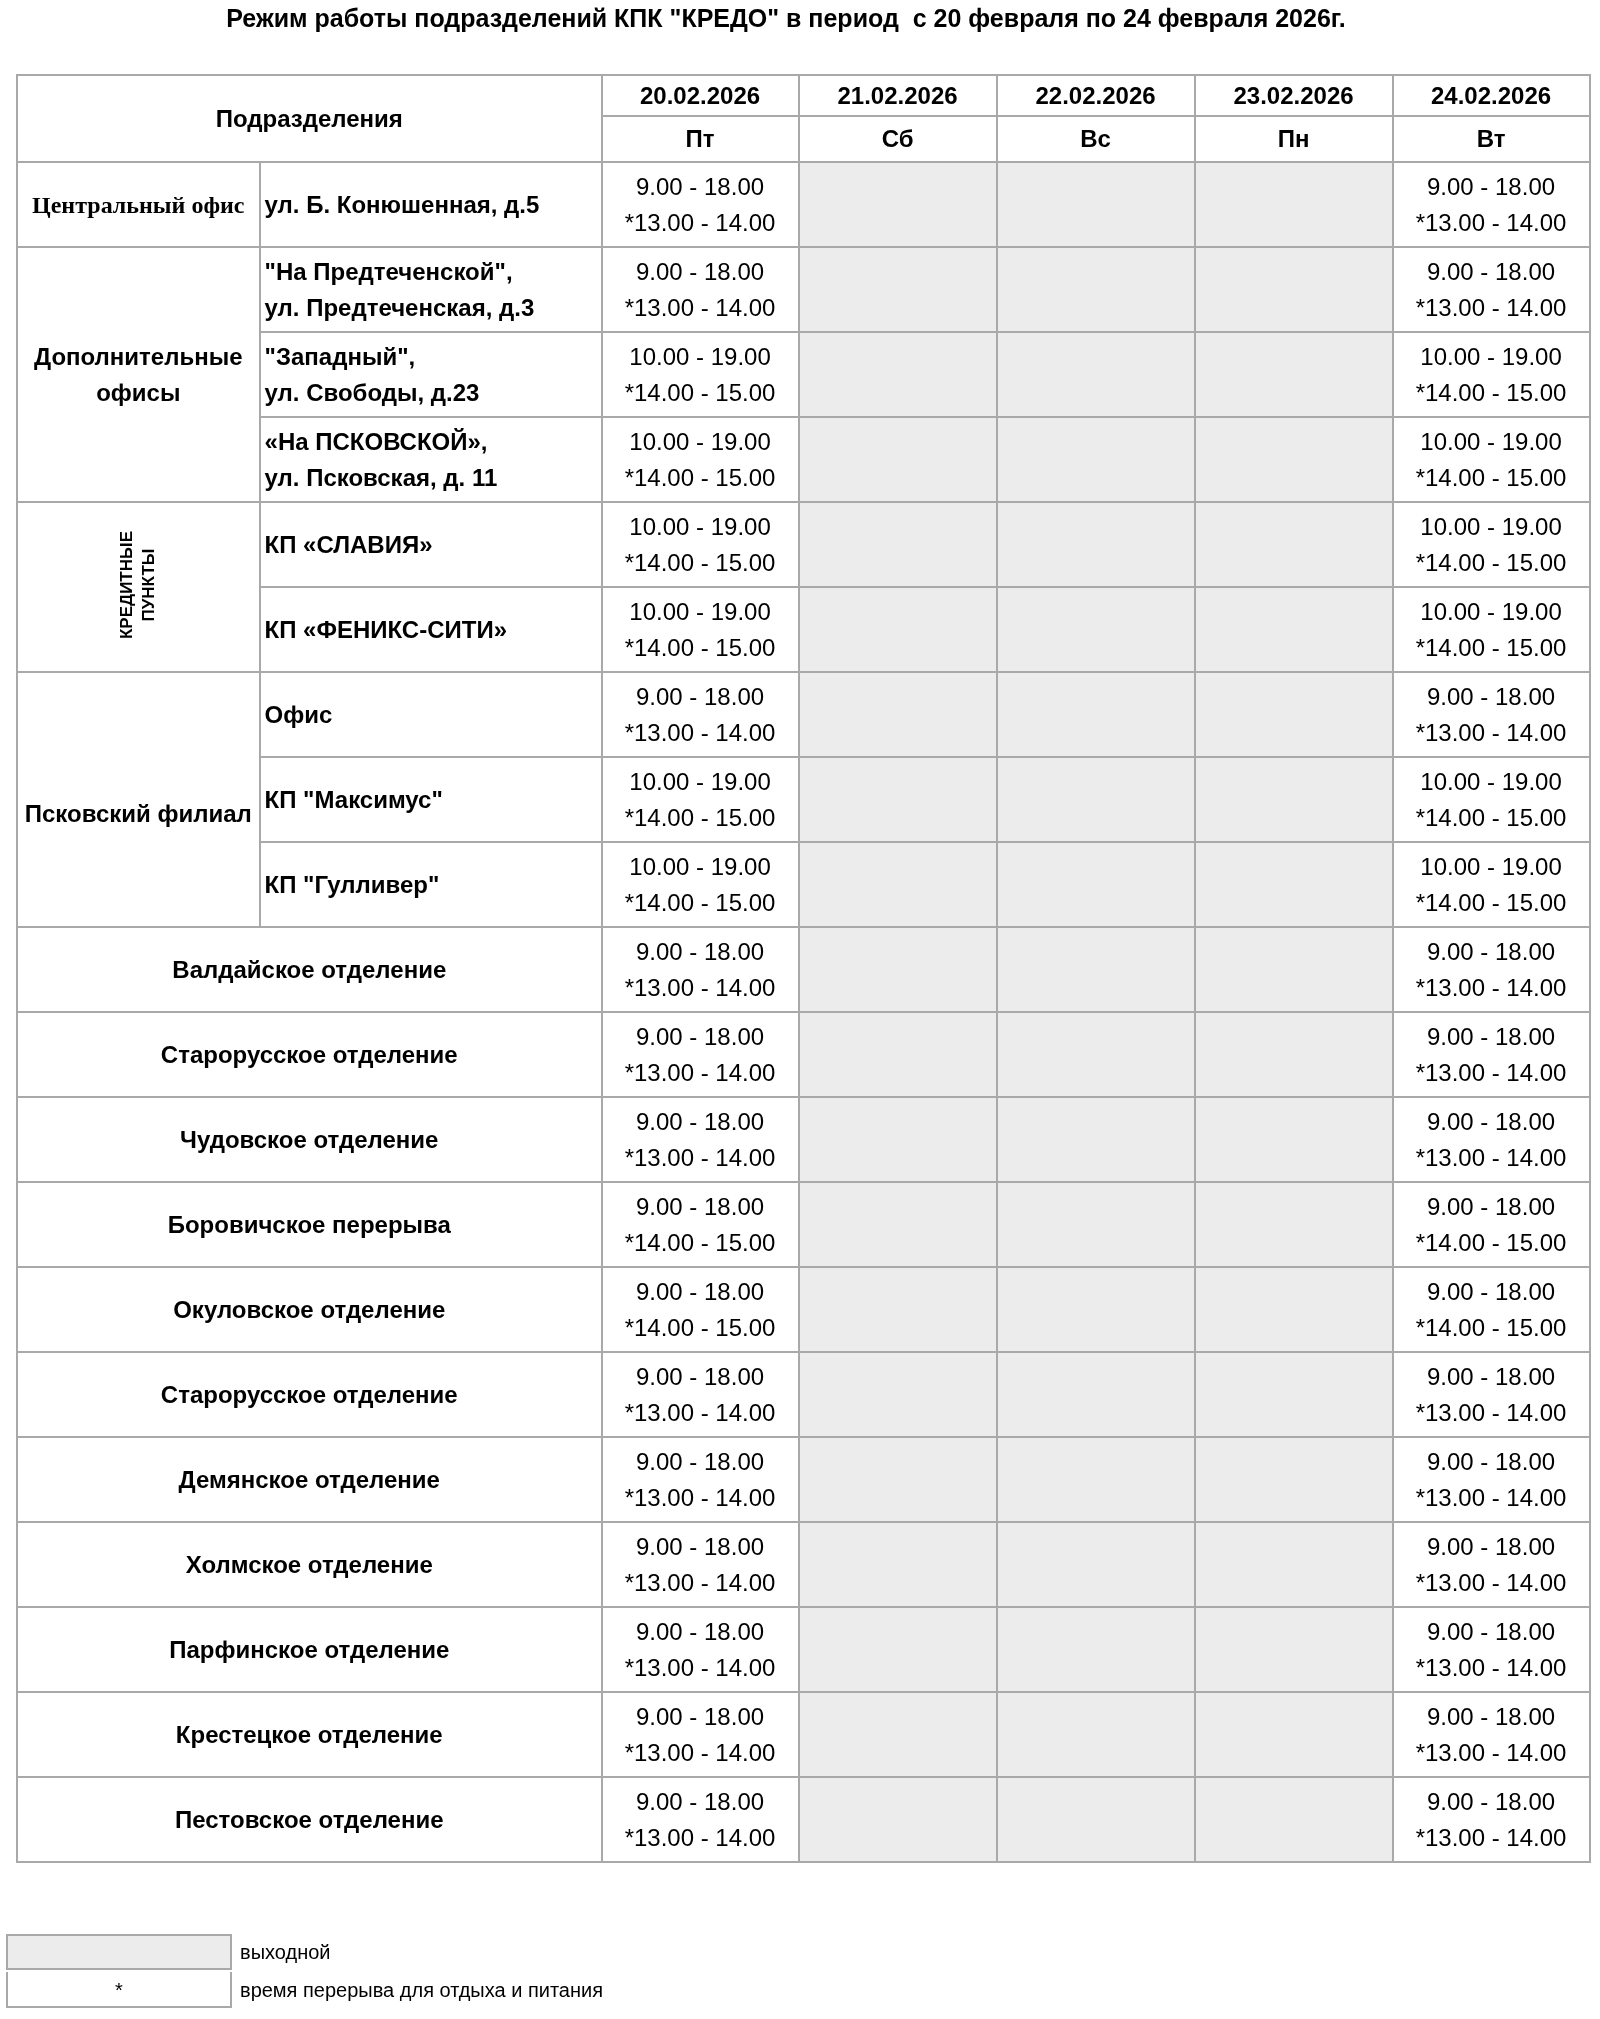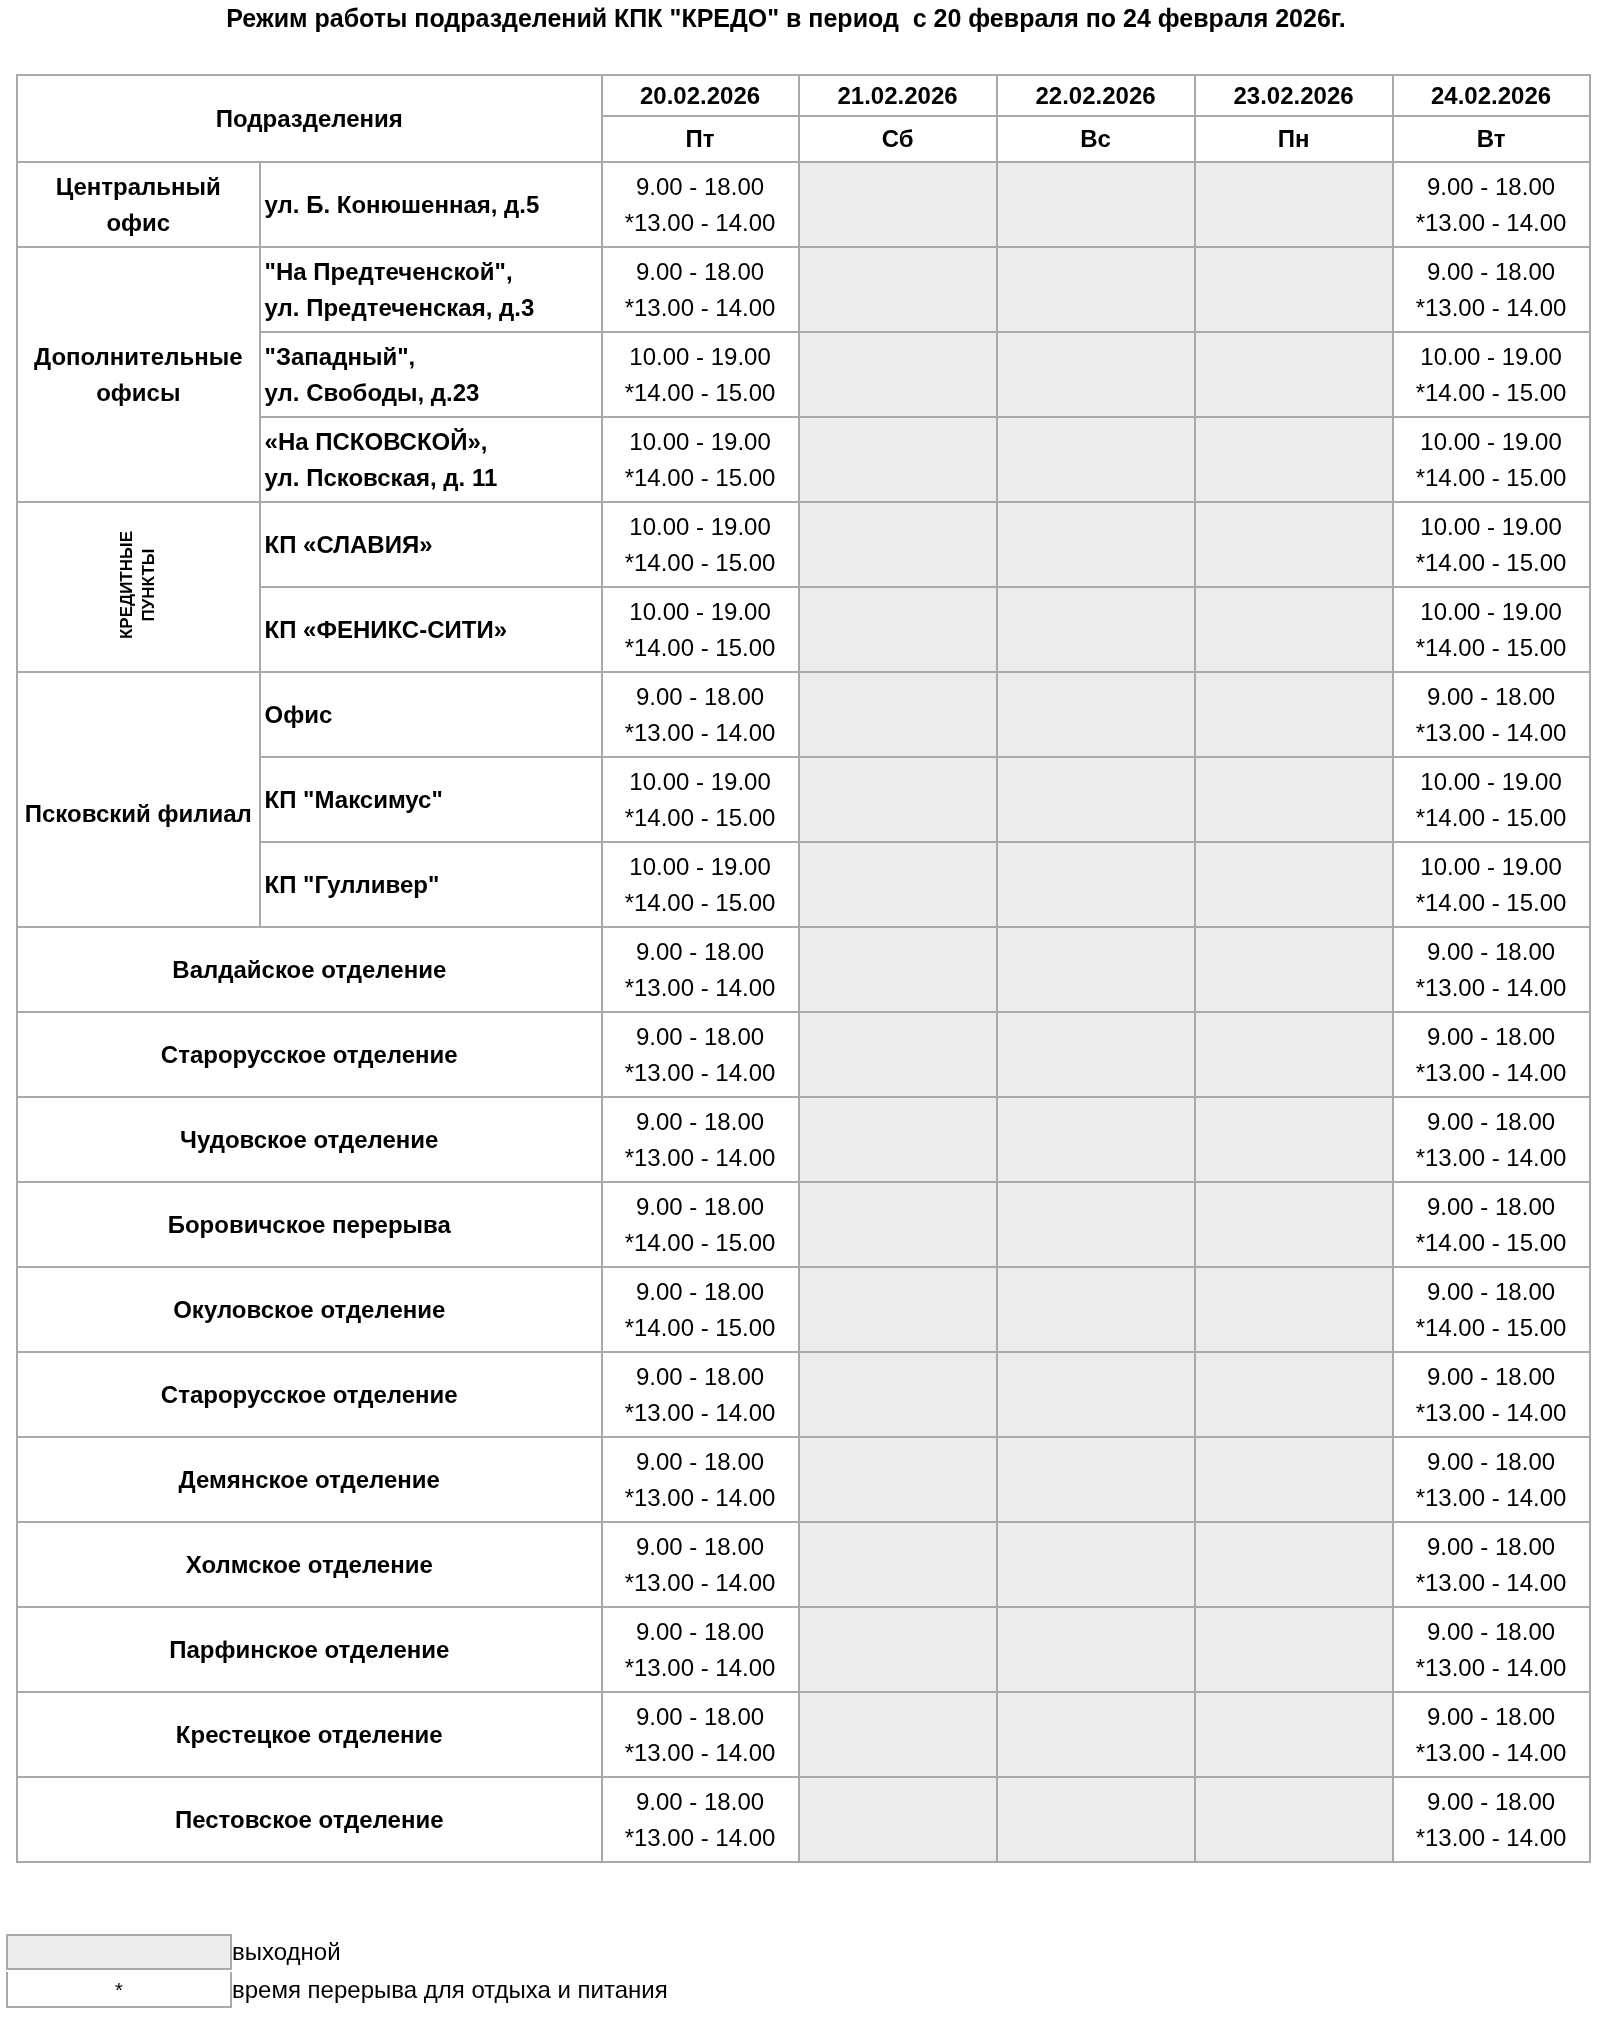--- a/index.html
+++ b/index.html
@@ -16,21 +16,21 @@
   td.dept { font-weight: bold; font-size: 23px; }
   td.off { background: #ececec; }
   td.time { font-size: 24px; line-height: 36px; margin-top: 44px; }
   tr.body-row td { height: 83px; }
   .vert { display: inline-block; transform: rotate(-90deg); font-weight: bold; font-size: 17px; line-height: 22px; white-space: nowrap; text-align: center; }
   .legend { position: absolute; left: 6px; top: 1933px; }
   .legend-row { display: flex; align-items: center; height: 38px; }
   .legend-box { width: 226px; height: 36px; border: 2px solid #a9a9a9; box-sizing: border-box; text-align: center; font-size: 20px; line-height: 36px; }
   .legend-row + .legend-row .legend-box { border-top: none; height: 36px; }
   .legend-box.off { background: #ececec; }
-  .legend-text { font-size: 24px; padding-left: 0; }
+  .legend-text { font-size: 20px; padding-left: 8px; }
 </style>
 </head>
 <body>
 
 <div class="title">Режим работы подразделений КПК "КРЕДО" в период  с 20 февраля по 24 февраля 2026г.</div>
 
 <table class="sched">
   <colgroup>
     <col style="width:227px">
     <col style="width:342px">
@@ -51,21 +51,21 @@
     </tr>
     <tr>
       <td class="hdr-day">Пт</td>
       <td class="hdr-day">Сб</td>
       <td class="hdr-day">Вс</td>
       <td class="hdr-day">Пн</td>
       <td class="hdr-day">Вт</td>
     </tr>
   <tr class="body-row">
         <td rowspan="1" class="grp">
-          <div style="padding: 0px 8px;">Центральный офис</div>
+          <div style="padding: 0px 8px; font-family: Liberation Serif, serif;">Центральный офис</div>
         </td>
         <td class="sub">
           <div>ул. Б. Конюшенная, д.5</div>
         </td>
         <td class="time">
           <div>9.00 - 18.00</div>
           <div>*13.00 - 14.00</div>
         </td>
         <td class="off"></td>
         <td class="off"></td>

